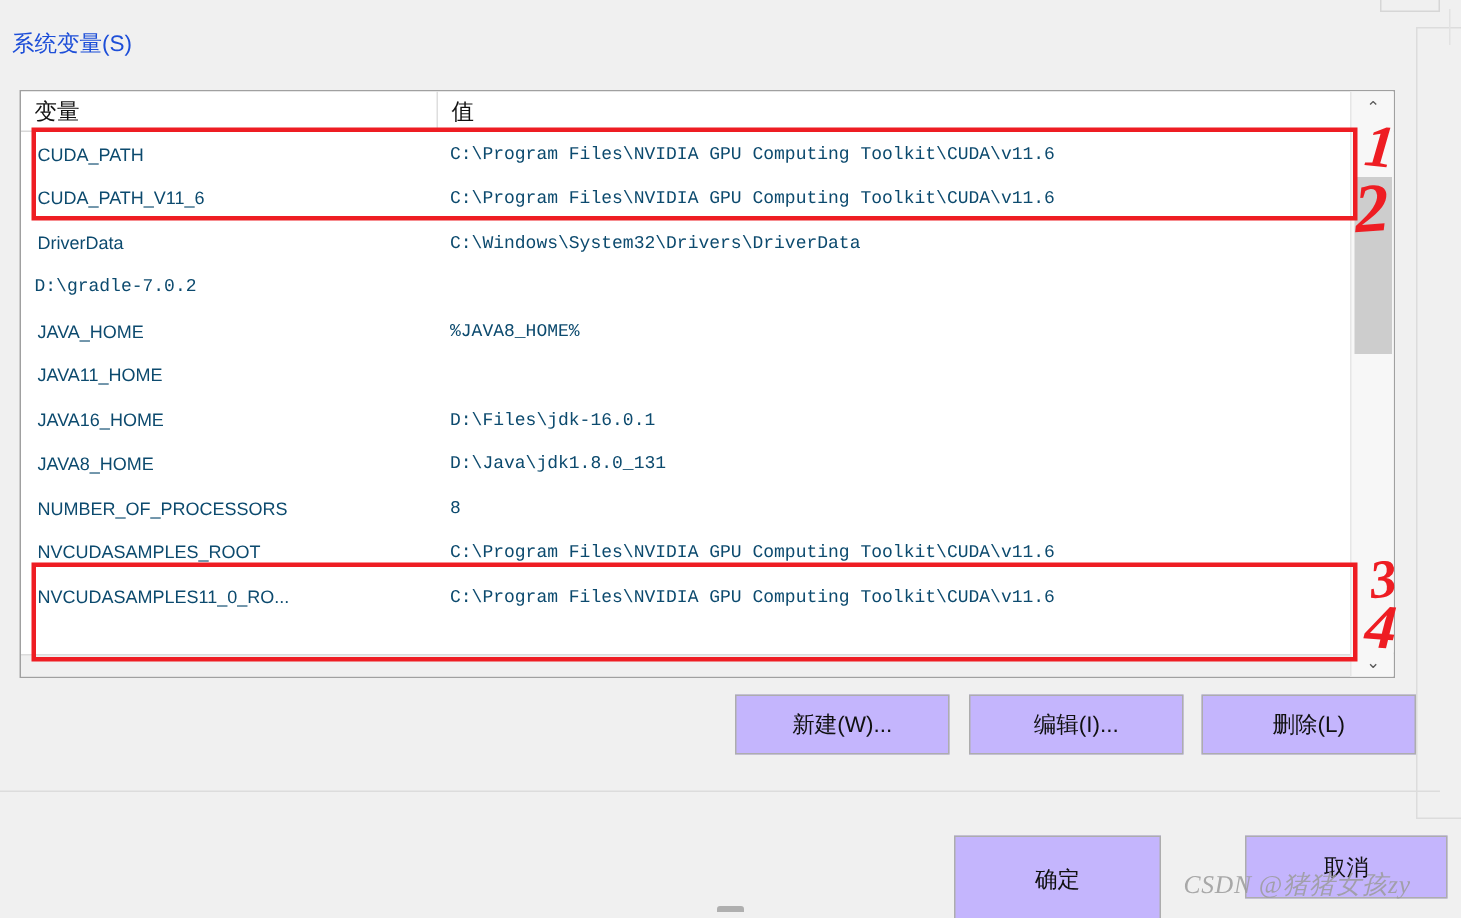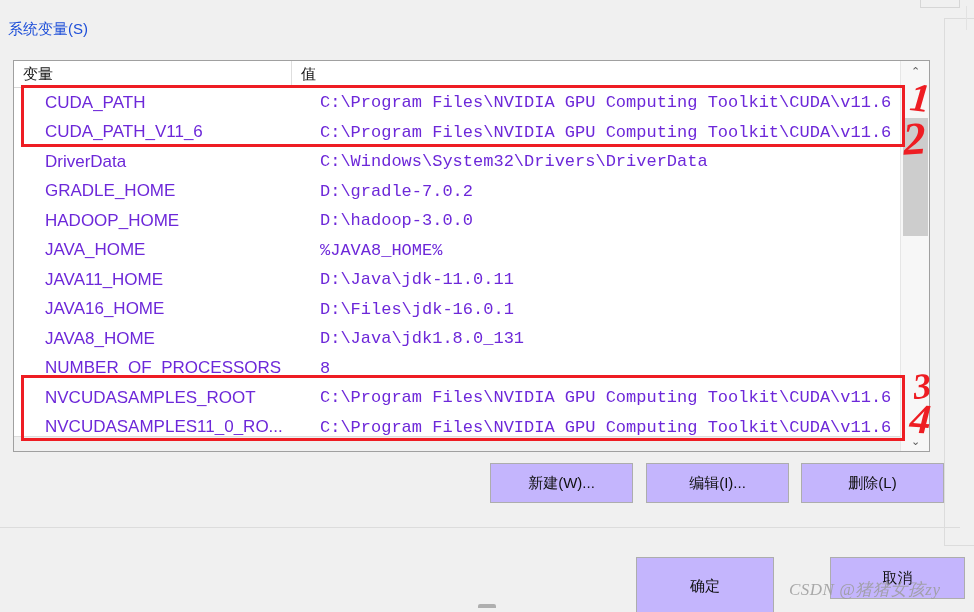--- a/index.html
+++ b/index.html
@@ -77,24 +77,23 @@
   .lv-body {
     position: relative;
     height: 347px;
     overflow: hidden;
     background: #fff;
   }
   .lv-row {
     position: relative;
     height: 29.5px;
     display: flex; align-items: center;
-    font-size: 17px;
-    color: #6d28d9;
-    white-space: nowrap;
-    justify-content: flex-end;
+    font-size: 12px;
+    color: #0c4a6e;
+    white-space: nowrap;
   }
   .cell-name {
     width: 277px; padding-left: 11px;
     overflow: hidden; text-overflow: ellipsis;
   }
   .cell-value {
     width: 618px; padding-left: 9px;
     overflow: hidden; text-overflow: ellipsis; font-family: Liberation Mono, monospace;
   }
 
@@ -216,34 +215,28 @@
         </div>
         <div class="lv-row">
           <div class="cell-name">CUDA_PATH_V11_6</div>
           <div class="cell-value">C:\Program Files\NVIDIA GPU Computing Toolkit\CUDA\v11.6</div>
         </div>
         <div class="lv-row">
           <div class="cell-name">DriverData</div>
           <div class="cell-value">C:\Windows\System32\Drivers\DriverData</div>
         </div>
         <div class="lv-row">
-          <div class="cell-name">GRADLE_HOME</div>
           <div class="cell-value">D:\gradle-7.0.2</div>
-        </div>
-        <div class="lv-row">
-          <div class="cell-name">HADOOP_HOME</div>
-          <div class="cell-value">D:\hadoop-3.0.0</div>
         </div>
         <div class="lv-row">
           <div class="cell-name">JAVA_HOME</div>
           <div class="cell-value">%JAVA8_HOME%</div>
         </div>
         <div class="lv-row">
           <div class="cell-name">JAVA11_HOME</div>
-          <div class="cell-value">D:\Java\jdk-11.0.11</div>
         </div>
         <div class="lv-row">
           <div class="cell-name">JAVA16_HOME</div>
           <div class="cell-value">D:\Files\jdk-16.0.1</div>
         </div>
         <div class="lv-row">
           <div class="cell-name">JAVA8_HOME</div>
           <div class="cell-value">D:\Java\jdk1.8.0_131</div>
         </div>
         <div class="lv-row">

